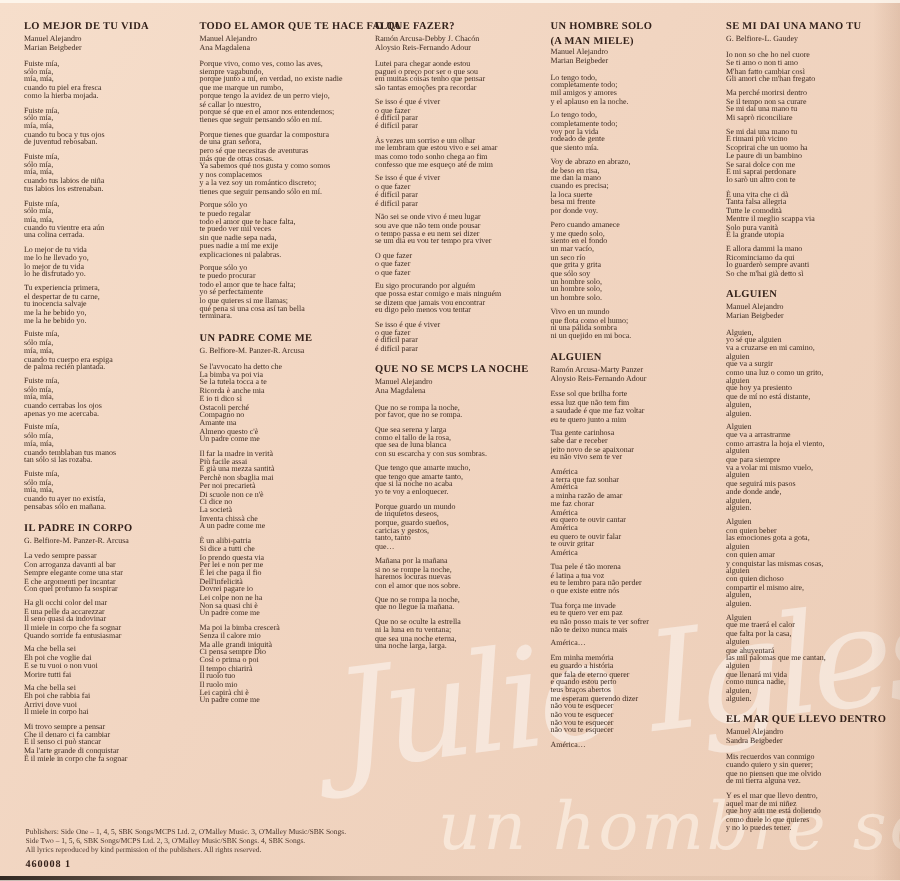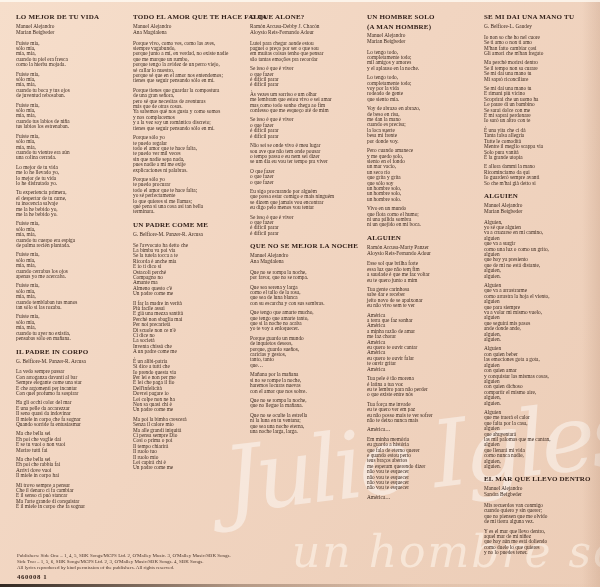--- a/index.html
+++ b/index.html
@@ -245,21 +245,21 @@
         <div class="lyric-line">Ci pensa sempre Dio</div>
         <div class="lyric-line">Così o prima o poi</div>
         <div class="lyric-line">Il tempo chiarirà</div>
         <div class="lyric-line">Il ruolo tuo</div>
         <div class="lyric-line">Il ruolo mio</div>
         <div class="lyric-line">Lei capirà chi è</div>
         <div class="lyric-line">Un padre come me</div>
       </div>
     </div>
     <div class="column">
-      <div class="song-title">O QUE ALONE?</div>
+      <div class="song-title">O QUE FAZER?</div>
       <div class="song-credits">
         <div class="credit-line">Ramón Arcusa-Debby J. Chacón</div>
         <div class="credit-line">Aloysio Reis-Fernando Adour</div>
       </div>
       <div class="stanza">
         <div class="lyric-line">Lutei para chegar aonde estou</div>
         <div class="lyric-line">paguei o preço por ser o que sou</div>
         <div class="lyric-line">em muitas coisas tenho que pensar</div>
         <div class="lyric-line">são tantas emoções pra recordar</div>
       </div>
@@ -297,21 +297,21 @@
         <div class="lyric-line">que possa estar comigo e mais ninguém</div>
         <div class="lyric-line">se dizem que jamais vou encontrar</div>
         <div class="lyric-line">eu digo pelo menos vou tentar</div>
       </div>
       <div class="stanza">
         <div class="lyric-line">Se isso é que é viver</div>
         <div class="lyric-line">o que fazer</div>
         <div class="lyric-line">é difícil parar</div>
         <div class="lyric-line">é difícil parar</div>
       </div>
-      <div class="song-title">QUE NO SE MEJOR LA NOCHE</div>
+      <div class="song-title">QUE NO SE MCPS LA NOCHE</div>
       <div class="song-credits">
         <div class="credit-line">Manuel Alejandro</div>
         <div class="credit-line">Ana Magdalena</div>
       </div>
       <div class="stanza">
         <div class="lyric-line">Que no se rompa la noche,</div>
         <div class="lyric-line">por favor, que no se rompa.</div>
       </div>
       <div class="stanza">
         <div class="lyric-line">Que sea serena y larga</div>
@@ -345,21 +345,21 @@
       </div>
       <div class="stanza">
         <div class="lyric-line">Que no se oculte la estrella</div>
         <div class="lyric-line">ni la luna en tu ventana;</div>
         <div class="lyric-line">que sea una noche eterna,</div>
         <div class="lyric-line">una noche larga, larga.</div>
       </div>
     </div>
     <div class="column">
       <div class="song-title">UN HOMBRE SOLO</div>
-      <div class="song-subtitle">(A MAN HOMBRE)</div>
+      <div class="song-subtitle">(A MAN MIELE)</div>
       <div class="song-credits">
         <div class="credit-line">Manuel Alejandro</div>
         <div class="credit-line">Marian Beigbeder</div>
       </div>
       <div class="stanza">
         <div class="lyric-line">Lo tengo todo,</div>
         <div class="lyric-line">completamente todo;</div>
         <div class="lyric-line">mil amigos y amores</div>
         <div class="lyric-line">y el aplauso en la noche.</div>
       </div>

